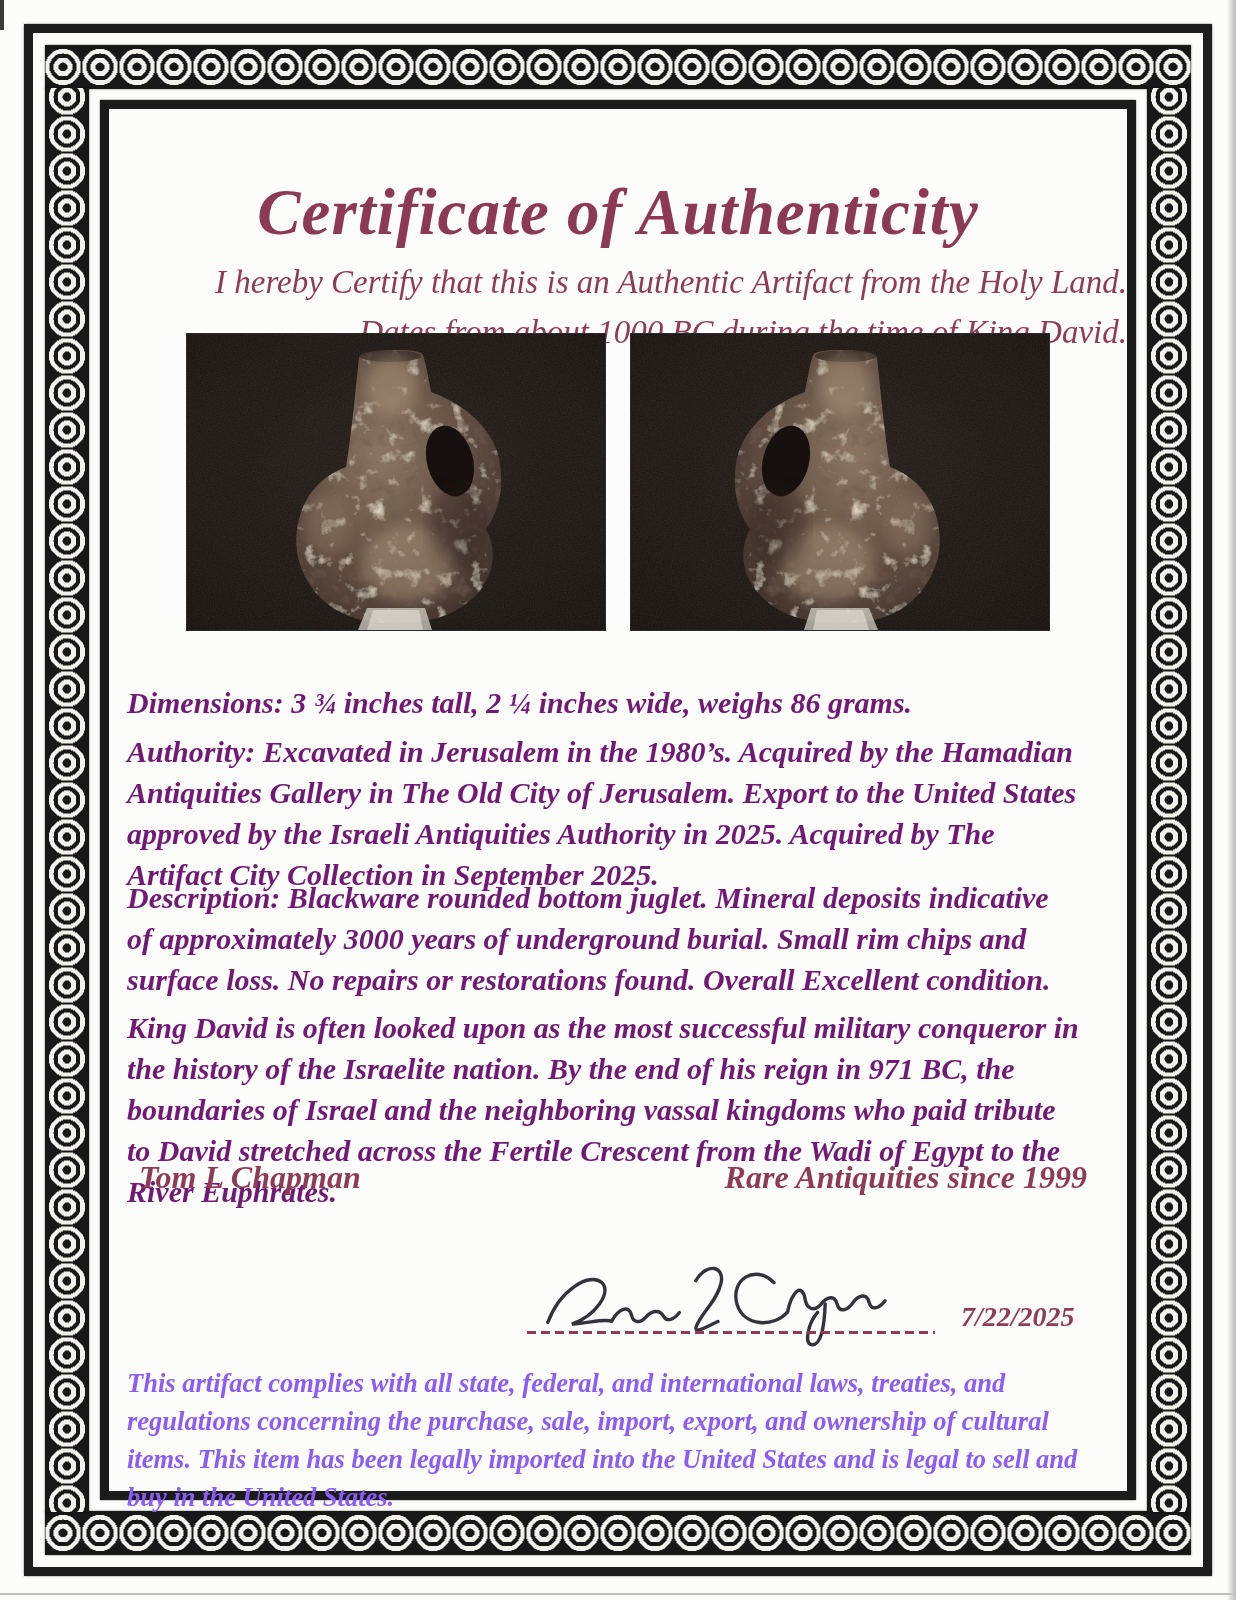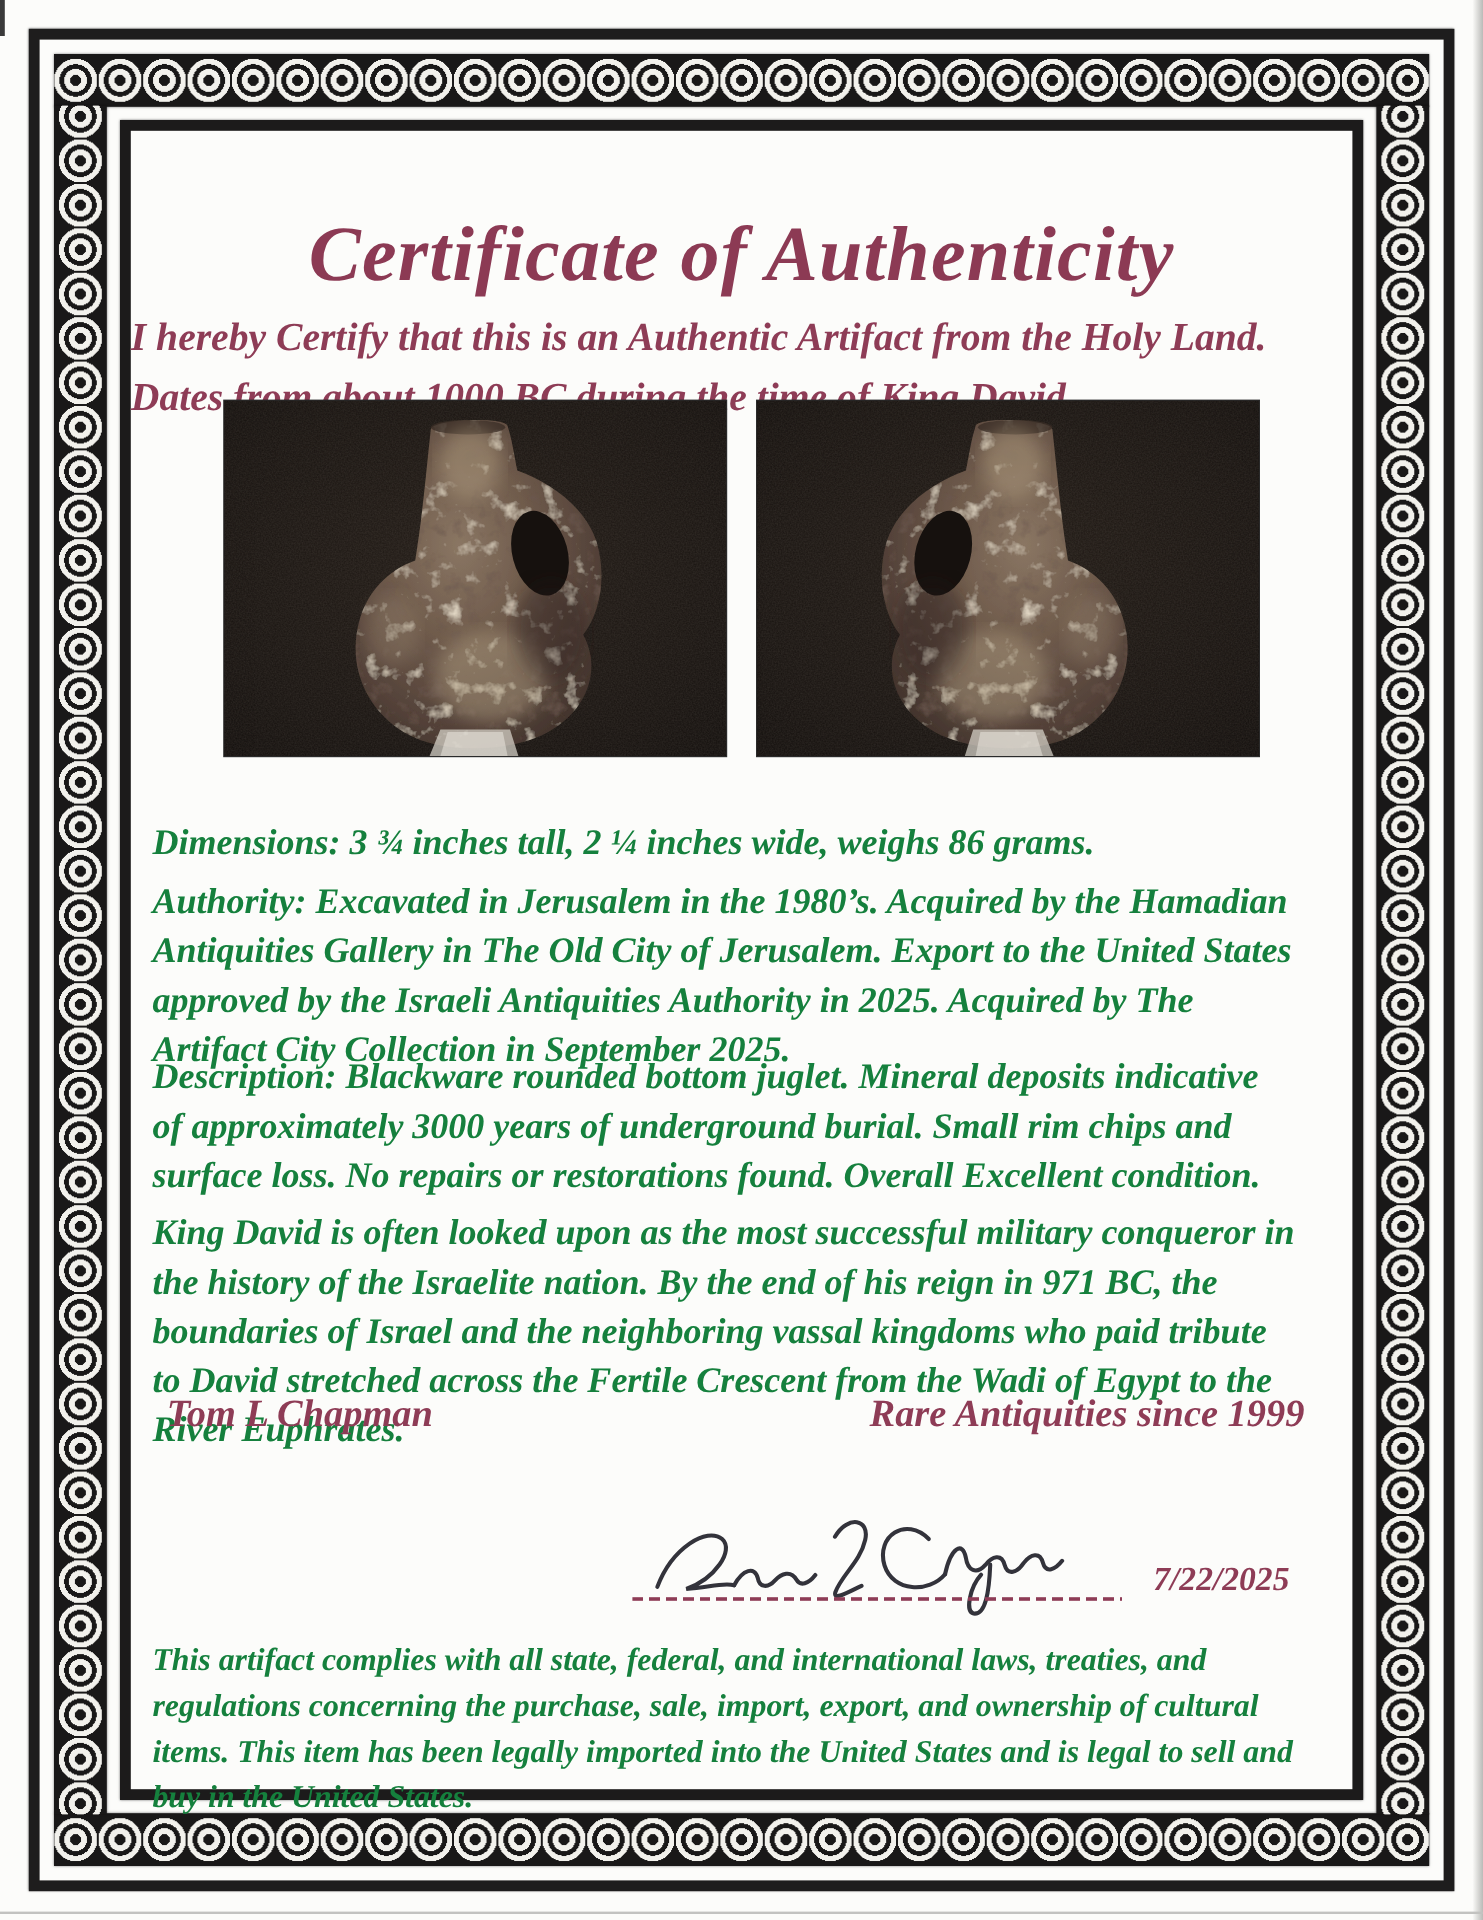--- a/index.html
+++ b/index.html
@@ -25,45 +25,45 @@
   .ring-h{left:45px;right:45px;height:44px;background-size:37px 44px;background-position:center;background-repeat:repeat-x;}
   .ring-top{top:45px}.ring-bottom{bottom:45px}
   .ring-v{top:88px;bottom:88px;width:44px;background-size:44px 37px;background-position:center;background-repeat:repeat-y;}
   .ring-left{left:45px}.ring-right{right:45px}
 
   
   .content{position:absolute;inset:109px;color:#8e3c56;}
   .abs{position:absolute;}
   .title{left:0;right:0;top:22px;text-align:center;font-size:65px;font-weight:bold;font-style:italic;
     letter-spacing:1px;color:#8c3a54;font-family:Liberation Serif, serif;}
-  .cert-line{left:0;right:0;text-align:left;font-size:33px;font-weight:bold;font-style:italic;}
+  .cert-line{left:0;right:0;text-align:right;font-size:33px;font-weight:normal;font-style:italic;}
   .line1{top:122px}.line2{top:172px}
 
   .photos{top:225px;left:0;right:0;display:flex;justify-content:center;gap:26px;}
   .photo{width:418px;height:296px;background:#17120f;box-shadow:0 0 0 1px #2a2a2a;}
   .photo svg{display:block;}
 
-  .para{left:18px;width:952px;font-size:30px;line-height:41px;font-style:italic;font-weight:600;color:#15803d;}
+  .para{left:18px;width:952px;font-size:30px;line-height:41px;font-style:italic;font-weight:600;color:#701a75;}
   .lbl{font-weight:bold;}
   .p-dims{top:543px}
   .p-prov{top:592px}
   .p-desc{top:738px}
   .p-hist{top:868px}
 
   .names-row{top:1050px;left:30px;right:40px;display:flex;justify-content:space-between;
     font-size:32px;font-weight:bold;font-style:italic;}
   .guarantor{top:1100px;left:0;right:0;text-align:center;font-size:33px;font-weight:bold;font-style:italic;}
 
   .sig-block{top:1140px;left:0;right:0;height:110px;}
   .sig-svg{position:absolute;left:428px;top:0;}
   .sig-line{position:absolute;left:418px;top:82px;width:408px;height:3px;
     background:repeating-linear-gradient(90deg,#8e3c56 0 9px,rgba(0,0,0,0) 9px 14px);}
   .sig-date{position:absolute;left:852px;top:52px;font-size:28px;font-weight:bold;font-style:italic;}
 
-  .legal{top:1228px;left:18px;width:958px;font-size:26.5px;line-height:38px;font-style:italic;font-weight:600;color:#15803d;}
+  .legal{top:1228px;left:18px;width:958px;font-size:26.5px;line-height:38px;font-style:italic;font-weight:600;color:#8b5cf6;}
 </style>
 </head>
 <body>
 
 <div class="page">
 
   <div class="scan-mark-tl"></div>
   <div class="scan-edge-right"></div>
   <div class="scan-edge-bottom"></div>
 

